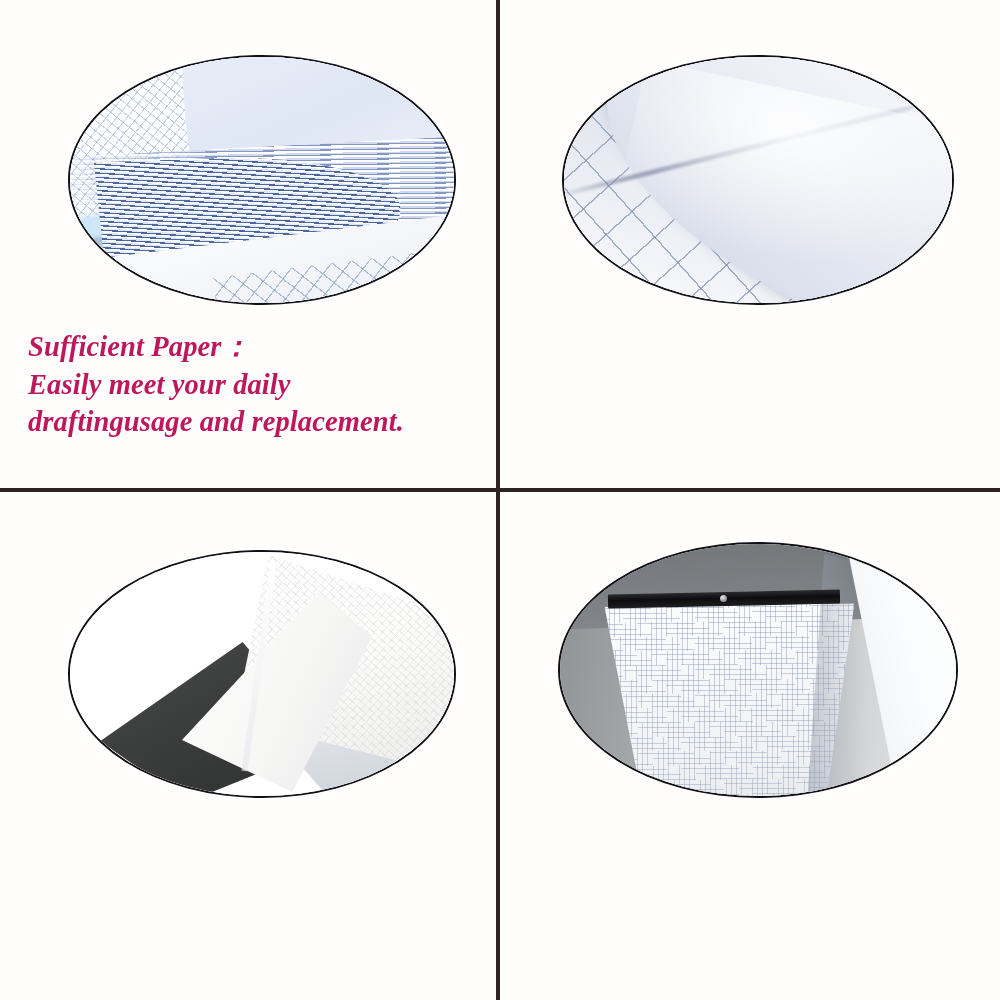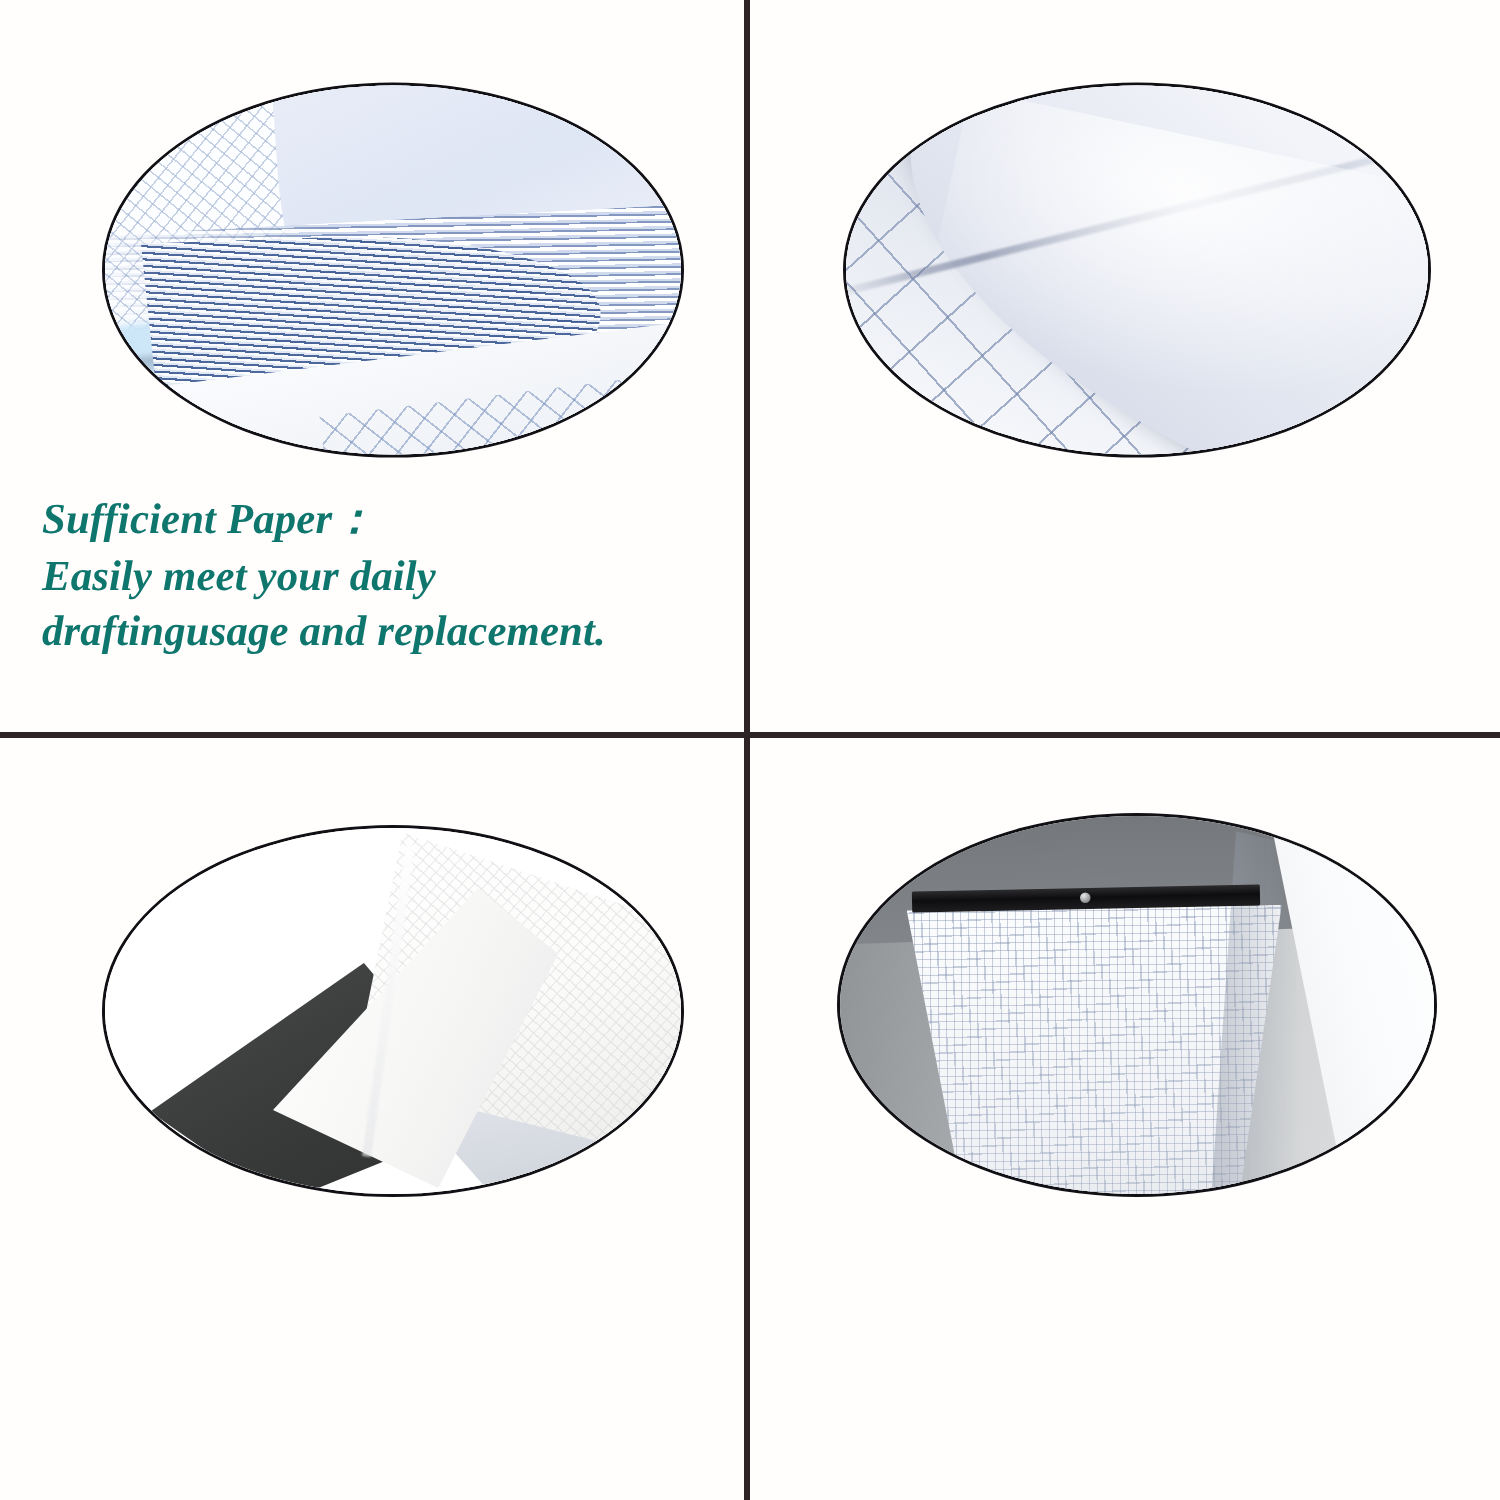--- a/index.html
+++ b/index.html
@@ -326,21 +326,21 @@
     background: linear-gradient(90deg, rgba(150,158,172,0.55), rgba(255,255,255,0));
     clip-path: polygon(30% 0%, 100% 4%, 100% 92%, 0% 100%);
     filter: blur(1px);
   }
 
   
   .caption {
     position: absolute;
     font-weight: bold;
     font-style: italic;
-    color: #0f766e;
+    color: #be185d;
     line-height: 1.32;
     white-space: pre-line;
     letter-spacing: 0.1px;
   }
   .cap-tl { left: 28px;  top: 328px; font-size: 28.5px; width: 460px; }
 </style>
 </head>
 <body>
 
 <div id="page">

